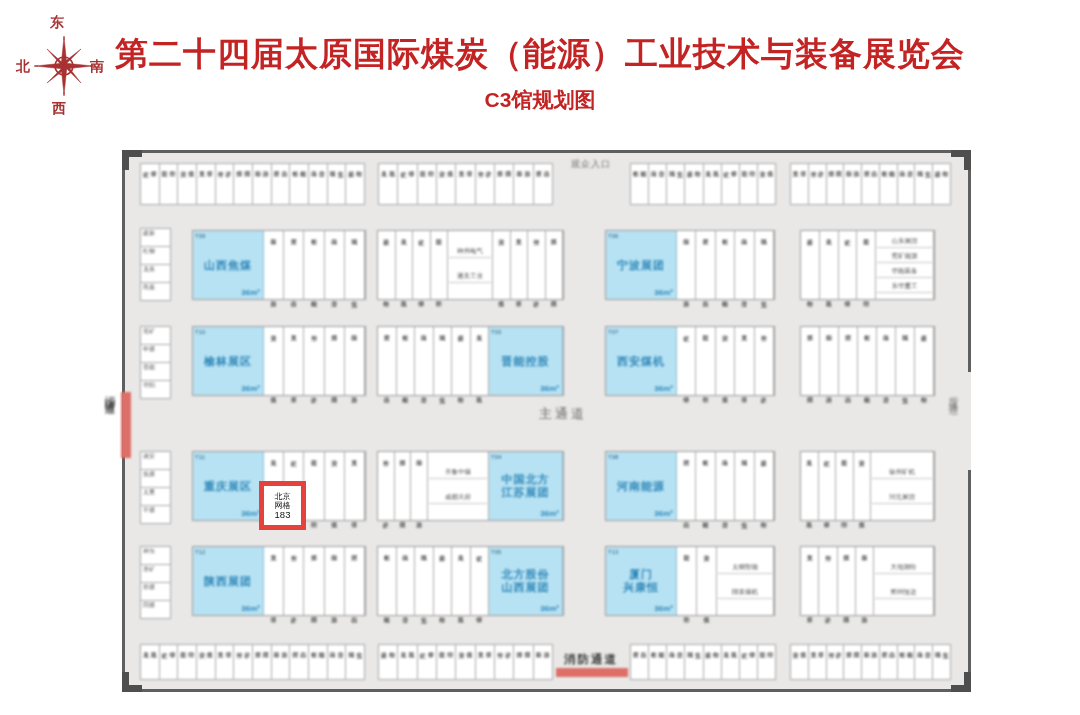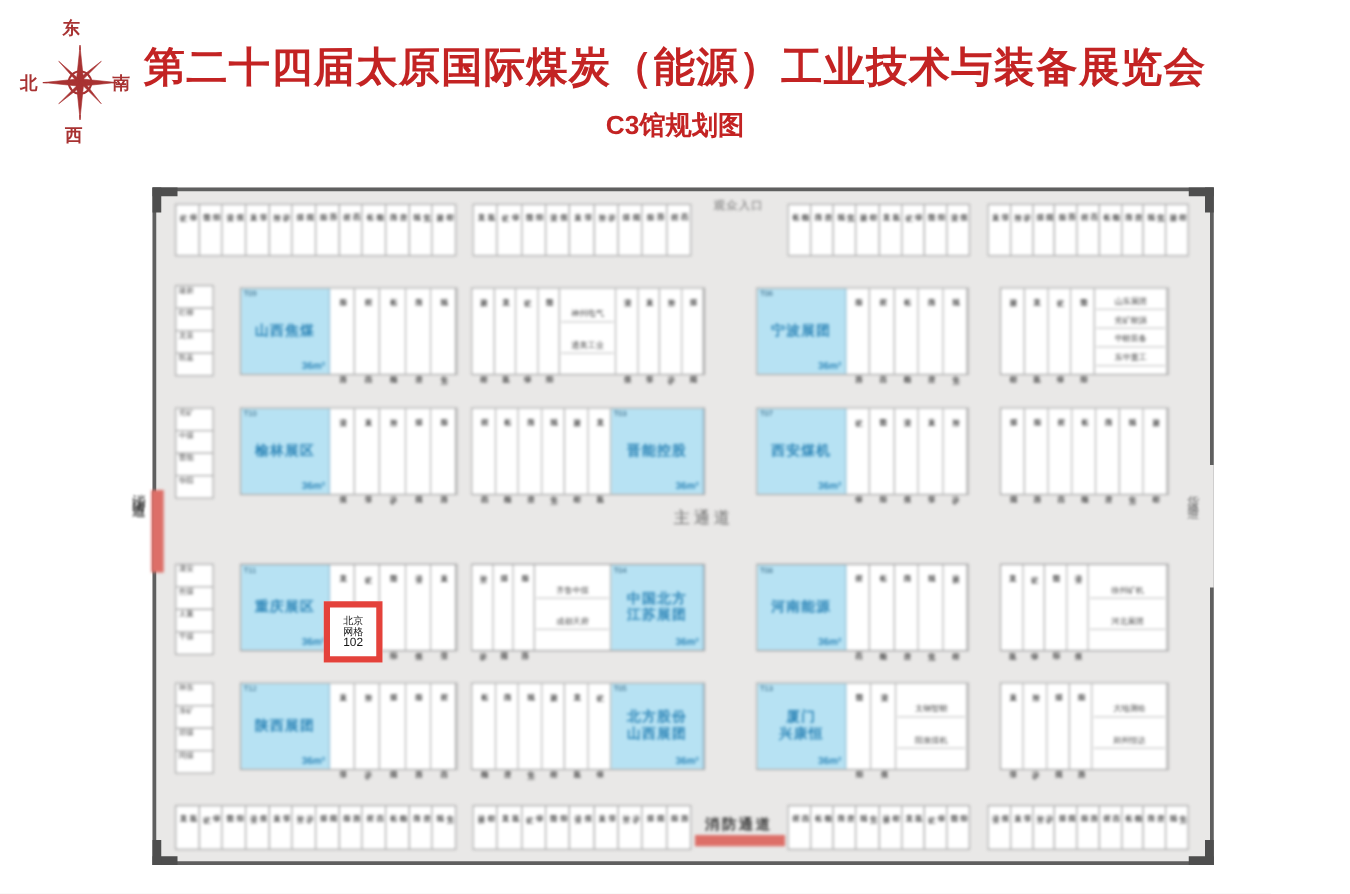--- a/index.html
+++ b/index.html
@@ -927,18 +927,18 @@
         <div class="wide" style="width: 60px;">
           <i>大地测绘</i>
           <i>郑州恒达</i>
         </div>
       </div>
     </div>
 
   <div class="highlight" style="left:134px;top:328px;">
     <div>北京</div>
     <div>网格</div>
-    <div class="num">102</div>
+    <div class="num">183</div>
   </div>
 </div>
 
 <div class="exit-label-v exit-left">消防通道</div>
 <div class="exit-label-v exit-right">货运通道</div>
 
 </body></html>

